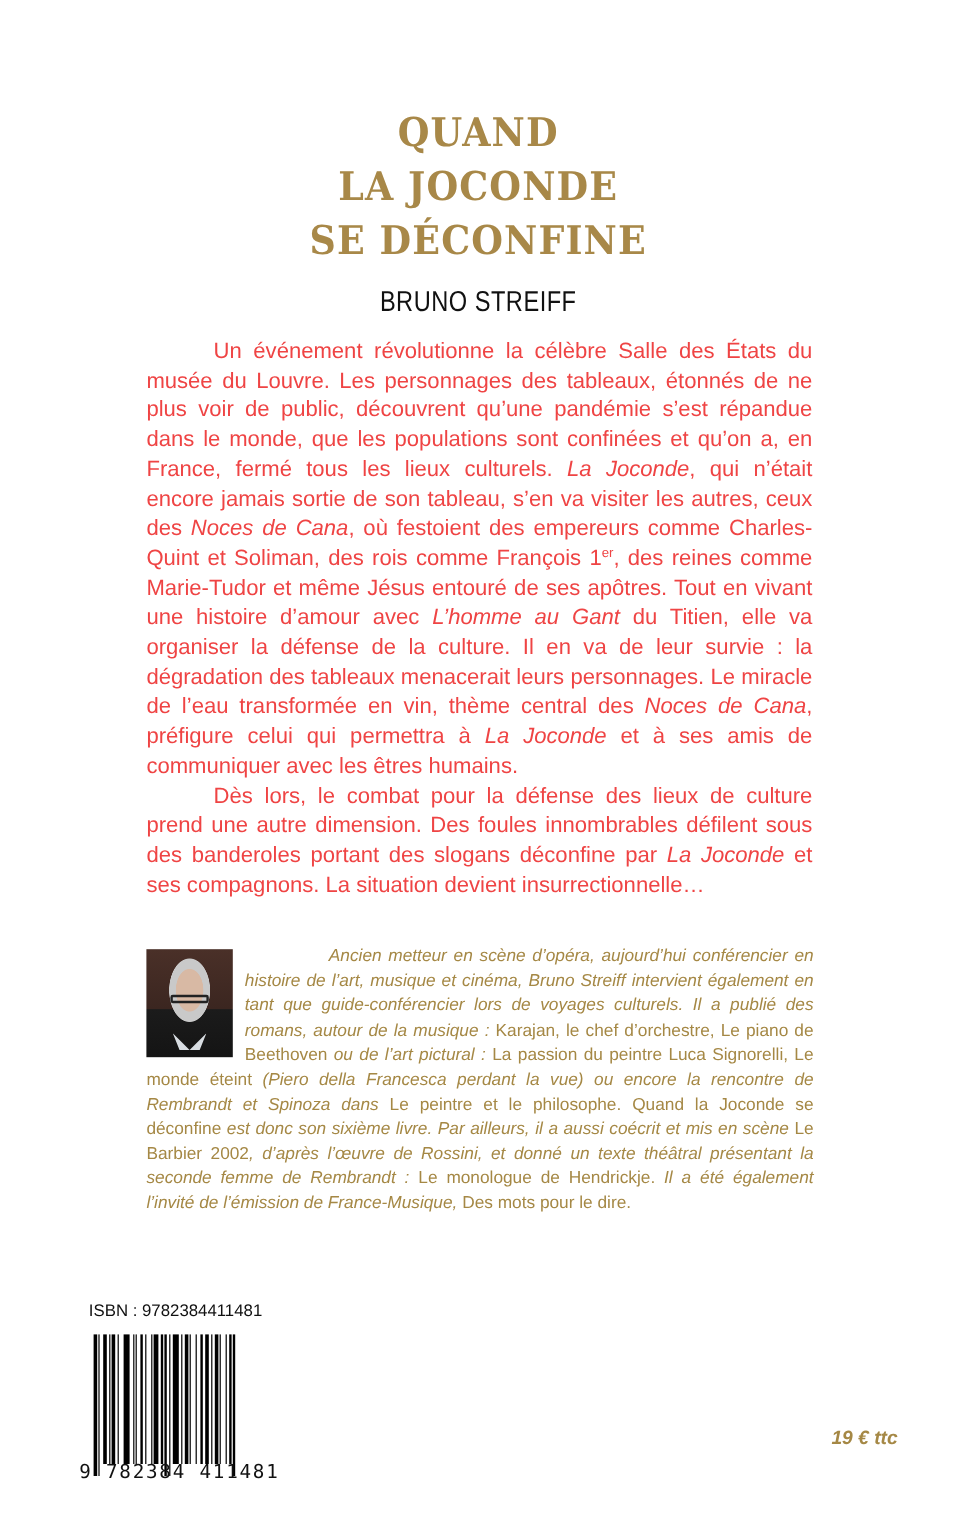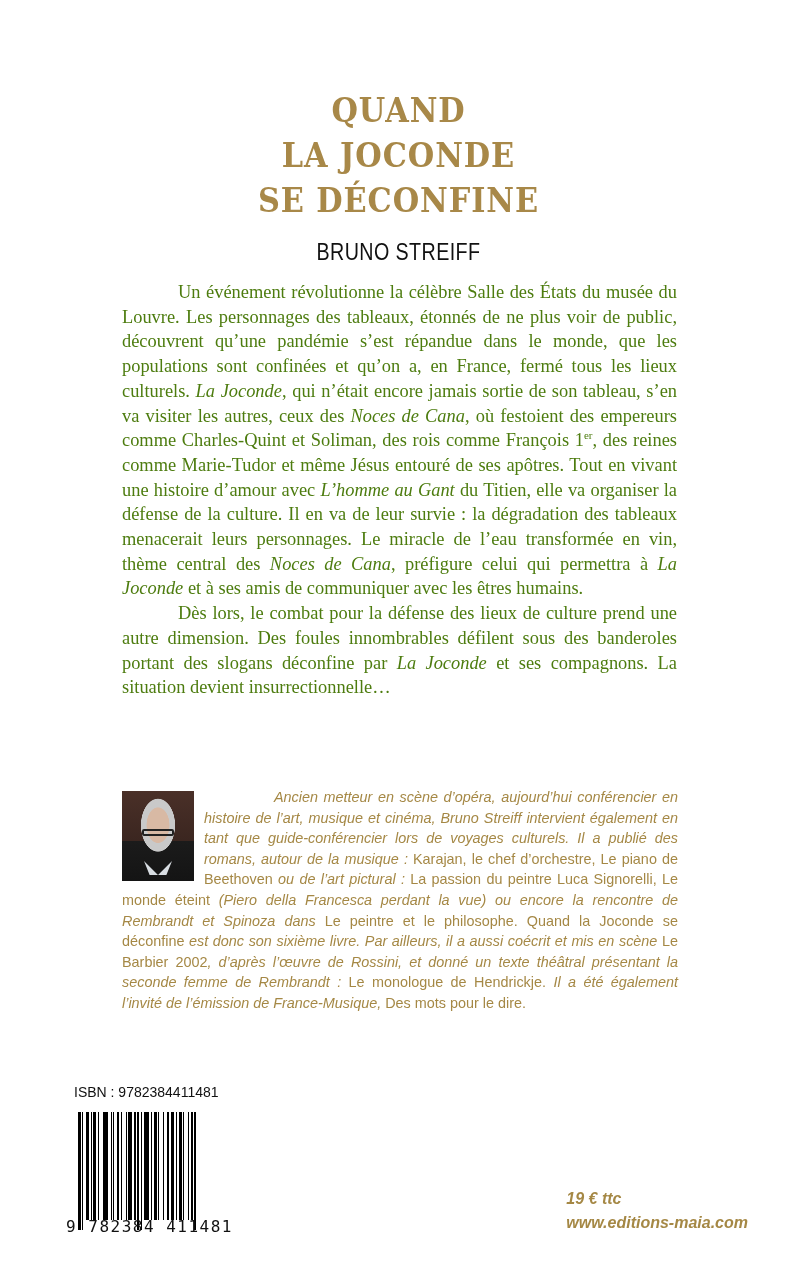--- a/index.html
+++ b/index.html
@@ -2,41 +2,41 @@
 <html><head>
   <meta charset="utf-8">
   <style>
     html, body { margin: 0; padding: 0; background: #ffffff; }
     body { width: 797px; height: 1270px; position: relative; overflow: hidden; font-family: "Liberation Sans", sans-serif; color: #111; }
 
     .title-block { position: absolute; left: 0; top: 88px; width: 797px; text-align: center; }
     .title-line { font-family: "DejaVu Serif", serif; font-weight: bold; font-size: 33px; line-height: 45px; color: #a88848; letter-spacing: 1px; transform: scaleX(0.92); }
     .author { font-family: "Liberation Sans", sans-serif; font-size: 24px; line-height: 30px; color: #111; margin-top: 14px; letter-spacing: 0.5px; transform: scaleX(0.82); font-weight: normal; }
 
-    .summary { position: absolute; left: 122px; top: 280px; width: 555px; font-family: Liberation Serif, serif; font-size: 18.4px; line-height: 24.7px; text-align: justify; color: #4d7c0f; }
+    .summary { position: absolute; left: 122px; top: 280px; width: 555px; font-family: Liberation Sans, sans-serif; font-size: 18.4px; line-height: 24.7px; text-align: justify; color: #ef4444; }
     .summary p { margin: 0; text-indent: 56px; }
     .summary i { font-style: italic; }
     .summary sup { font-size: 11px; line-height: 0; }
 
     .bio { position: absolute; left: 122px; top: 787px; width: 556px; font-family: Liberation Sans, sans-serif; font-size: 14.4px; line-height: 20.6px; color: #a58845; text-align: justify; }
     .bio .photo { float: left; width: 72px; height: 90px; margin: 4px 10px 2px 0; background: radial-gradient(ellipse at 50% 38%, #d8b9a4 0 22%, #c9c9c9 23% 33%, transparent 34%), linear-gradient(180deg, #4a3028 0%, #3b2620 55%, #1b1b1b 56%, #141414 100%); position: relative; }
     .bio .photo .shirt { position: absolute; left: 22px; bottom: 6px; width: 28px; height: 14px; background: #d8dde2; clip-path: polygon(0 0, 50% 100%, 100% 0, 80% 100%, 20% 100%); }
     .bio .photo .glasses { position: absolute; left: 20px; top: 38px; width: 32px; height: 7px; border: 2px solid #222; border-radius: 2px; box-sizing: border-box; }
     .bio p { margin: 0; text-indent: 70px; }
     .bio i { font-style: italic; }
 
     .isbn-label { position: absolute; left: 74px; top: 1084px; font-family: "Liberation Sans", sans-serif; font-size: 14px; color: #111; }
     .barcode { position: absolute; left: 78px; top: 1112px; width: 150px; height: 108px; display: flex; align-items: stretch; }
     .barcode .bar { background: #000; height: 100%; }
     .barcode .gap { height: 100%; }
     .barcode .guard { height: 118px; }
     .barcode-digits { position: absolute; left: 66px; top: 1217px; font-family: "DejaVu Sans Mono", monospace; font-size: 16px; letter-spacing: 1.5px; color: #111; }
 
     .promo { position: absolute; right: 49px; top: 1115px; text-align: right; font-family: "Liberation Sans", sans-serif; font-style: italic; font-weight: bold; font-size: 13.5px; line-height: 21px; color: #111; }
-    .price-block { position: absolute; right: 49px; top: 1187px; text-align: left; font-family: "Liberation Sans", sans-serif; font-style: italic; font-weight: bold; font-size: 16px; line-height: 24px; color: #a58845; }
+    .price-block { position: absolute; right: 49px; top: 1187px; text-align: right; font-family: "Liberation Sans", sans-serif; font-style: italic; font-weight: bold; font-size: 16px; line-height: 24px; color: #a58845; }
   </style>
 </head>
 <body>
 
 <div class="title-block">
   <div class="title-line">QUAND</div>
   <div class="title-line">LA JOCONDE</div>
   <div class="title-line">SE DÉCONFINE</div>
   <div class="author">BRUNO STREIFF</div>
 </div>
@@ -116,14 +116,13 @@
     <div class="bar guard" style="width: 1.25px;"></div>
     <div class="gap" style="width: 1.25px;"></div>
   </div>
 <div class="barcode-digits">9 782384 411481</div>
 
 <div class="promo">
 </div>
 
 <div class="price-block">
   <div>19 € ttc</div>
-  <div>www.editions-maia.com</div>
 </div>
 
 </body></html>

